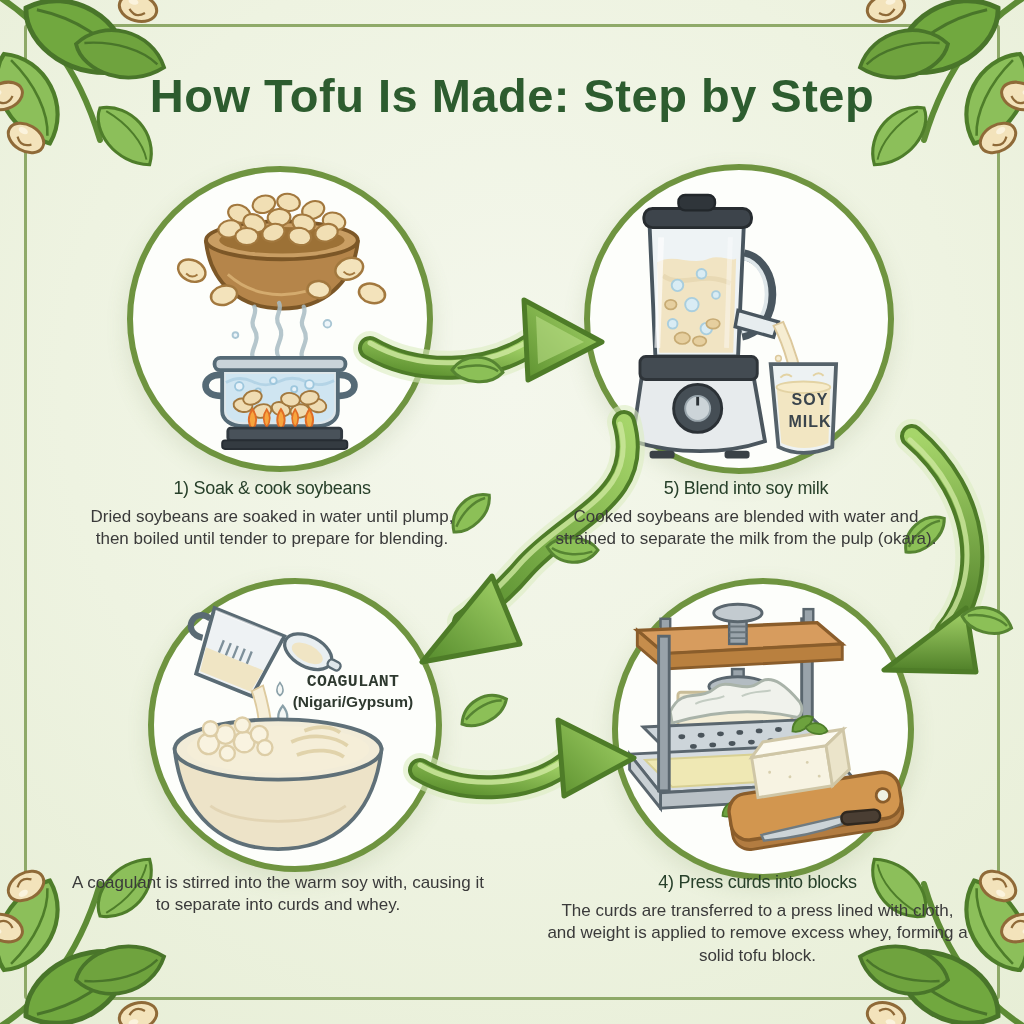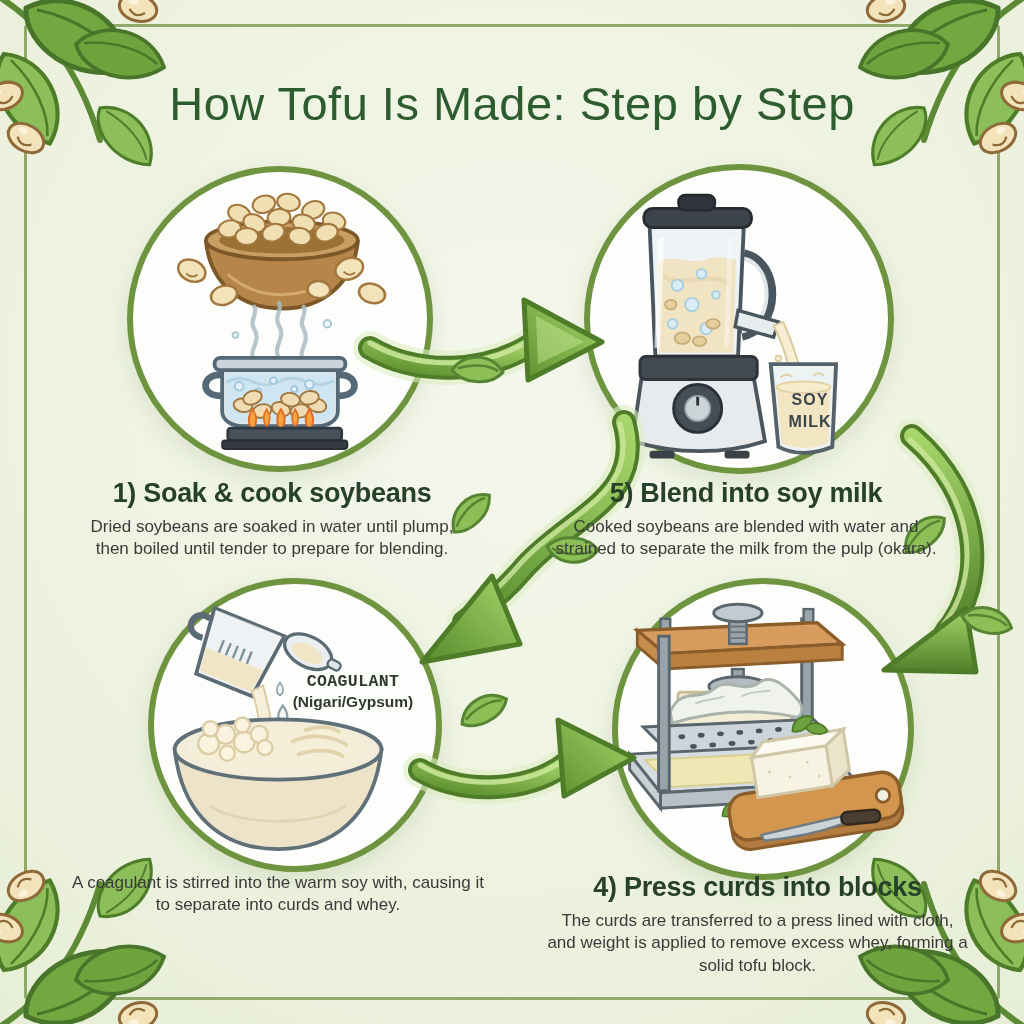--- a/index.html
+++ b/index.html
@@ -6,31 +6,31 @@
   body{width:1024px;height:1024px;font-family:"Liberation Sans",sans-serif;}
   .canvas{position:relative;width:1024px;height:1024px;overflow:hidden;
     background:radial-gradient(circle at 50% 38%, #f4f7ec 0%, #eef3e1 55%, #e7eed6 100%);}
   .frame{position:absolute;inset:24px;border:3px solid rgba(126,156,83,.85);border-radius:4px;z-index:1;}
   .corner{position:absolute;width:222px;height:222px;z-index:2;pointer-events:none;}
   .corner svg{width:100%;height:100%;overflow:visible;}
   .corner.tl{top:-8px;left:-8px;}
   .corner.tr{top:-8px;right:-8px;transform:scaleX(-1);}
   .corner.bl{bottom:-8px;left:-8px;transform:scaleY(-1);}
   .corner.br{bottom:-8px;right:-8px;transform:scale(-1,-1);}
-  .title{position:absolute;left:0;right:0;top:68px;margin:8px;text-align:center;z-index:3;
-    font-size:47px;font-weight:normal;color:#2d5c2f;letter-spacing:.5px;}
+  .title{position:absolute;left:0;right:0;top:68px;margin:0;text-align:center;z-index:3;
+    font-size:47px;font-weight:bold;color:#2d5c2f;letter-spacing:.5px;}
   .circle{position:absolute;border-radius:50%;background:#fdfefb;border:6px solid #6f9440;
     box-sizing:border-box;z-index:3;box-shadow:0 8px 22px rgba(110,135,80,.16);}
   .circle svg{position:absolute;inset:0;width:100%;height:100%;}
   .c1{left:127px;top:166px;width:306px;height:306px;}
   .c2{left:584px;top:164px;width:310px;height:310px;}
   .c3{left:148px;top:578px;width:294px;height:294px;}
   .c4{left:612px;top:578px;width:302px;height:302px;}
   .step-text{position:absolute;z-index:4;text-align:center;}
-  .step-text h2{margin:0 0 7px 0;font-size:27px;font-weight:bold;color:#27402a;letter-spacing:-.3px;}
+  .step-text h2{margin:0 0 7px 0;font-size:18px;font-weight:normal;color:#27402a;letter-spacing:-.3px;}
   .step-text p{margin:0;font-size:17px;line-height:1.32;color:#3a3a3a;}
   .t1{left:72px;top:478px;width:400px;}
   .t2{left:550px;top:478px;width:392px;}
   .t3{left:68px;top:872px;width:420px;}
   .t4{left:545px;top:872px;width:425px;}
   .arrow{position:absolute;z-index:4;overflow:visible;}
   .a1{left:356px;top:256px;}
   .a2{left:388px;top:410px;}
   .a3{left:408px;top:686px;}
   .a4{left:850px;top:424px;}

